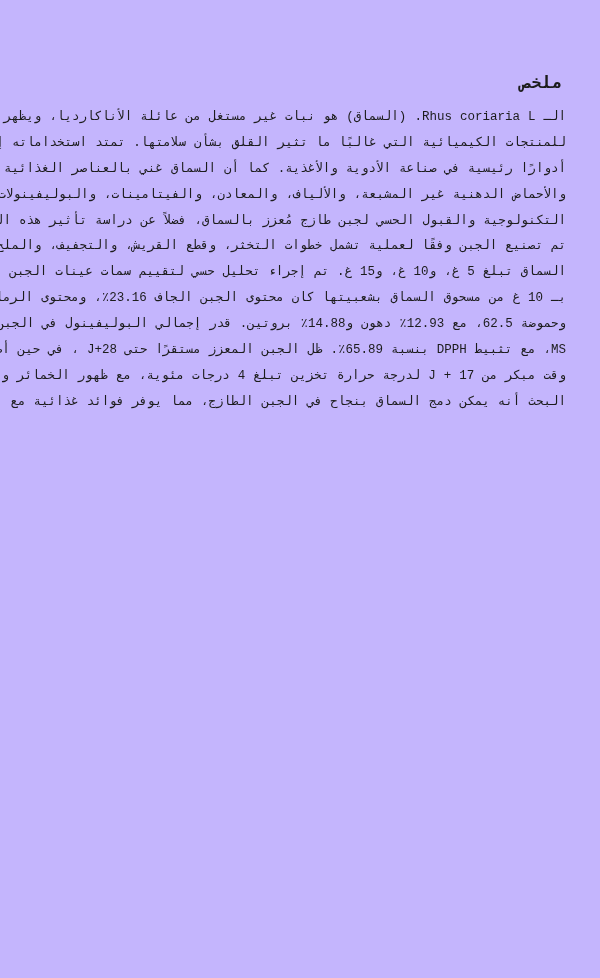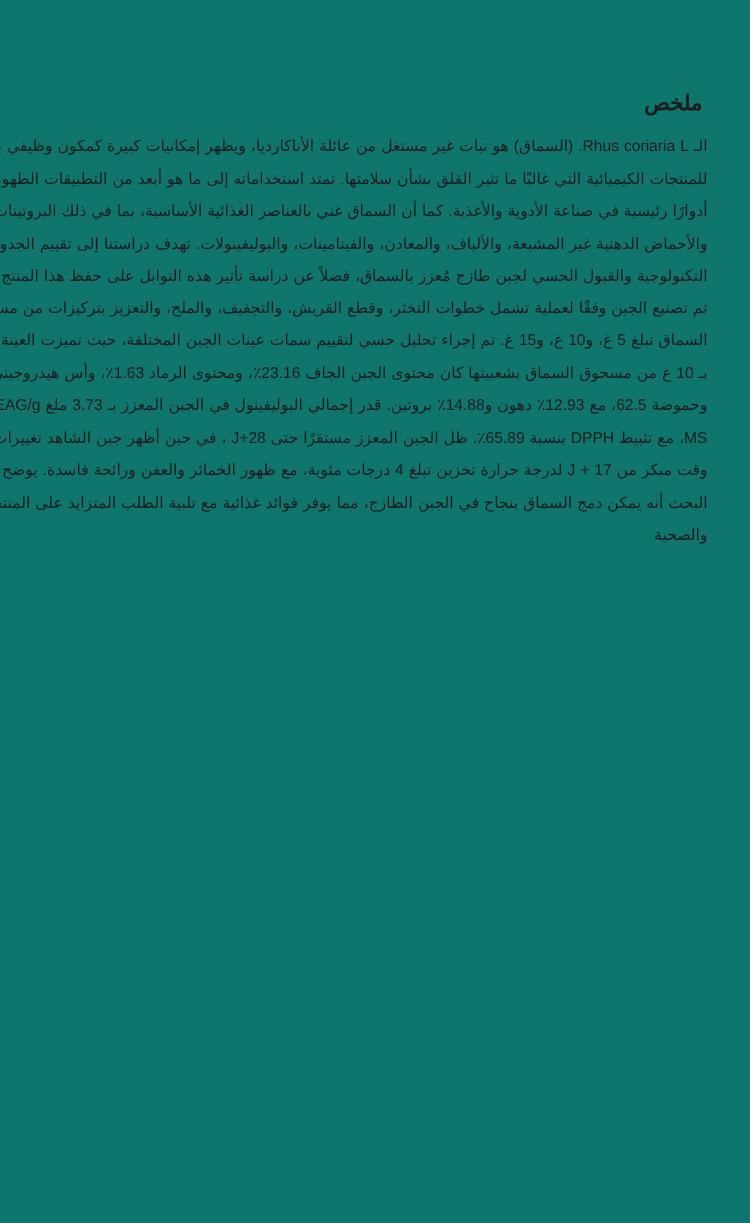--- a/index.html
+++ b/index.html
@@ -9,23 +9,23 @@
   body {
     width: 600px;
     height: 978px;
     overflow: hidden;
     background: #f6f5f1;
   }
   .page {
     position: relative;
     width: 600px;
     height: 978px;
-    background: #0f766e;
+    background: #c4b5fd;
     color: #1c1c1c;
-    font-family: Liberation Sans, sans-serif;
+    font-family: Liberation Mono, monospace;
     box-sizing: border-box;
   }
   .heading {
     position: absolute;
     top: 72px;
     right: 38px;
     margin: 0;
     direction: rtl;
     font-size: 17px;
     font-weight: bold;
@@ -64,15 +64,14 @@
       <div class="line">أدوارًا رئيسية في صناعة الأدوية والأغذية. كما أن السماق غني بالعناصر الغذائية الأساسية، بما في ذلك البروتينات،</div>
       <div class="line">والأحماض الدهنية غير المشبعة، والألياف، والمعادن، والفيتامينات، والبوليفينولات. تهدف دراستنا إلى تقييم الجدوى</div>
       <div class="line">التكنولوجية والقبول الحسي لجبن طازج مُعزز بالسماق، فضلاً عن دراسة تأثير هذه التوابل على حفظ هذا المنتج الحيوي.</div>
       <div class="line">تم تصنيع الجبن وفقًا لعملية تشمل خطوات التخثر، وقطع القريش، والتجفيف، والملح، والتعزيز بتركيزات من مسحوق</div>
       <div class="line">السماق تبلغ 5 غ، و10 غ، و15 غ. تم إجراء تحليل حسي لتقييم سمات عينات الجبن المختلفة، حيث تميزت العينة المُعززة</div>
       <div class="line">بـ 10 غ من مسحوق السماق بشعبيتها كان محتوى الجبن الجاف 23.16٪، ومحتوى الرماد 1.63٪، وأس هيدروجيني 4.7</div>
       <div class="line">وحموضة 62.5، مع 12.93٪ دهون و14.88٪ بروتين. قدر إجمالي البوليفينول في الجبن المعزز بـ 3.73 ملغ EAG/g</div>
       <div class="line">MS، مع تثبيط DPPH بنسبة 65.89٪. ظل الجبن المعزز مستقرًا حتى J+28 ، في حين أظهر جبن الشاهد تغييرات في</div>
       <div class="line">وقت مبكر من J + 17 لدرجة حرارة تخزين تبلغ 4 درجات مئوية، مع ظهور الخمائر والعفن ورائحة فاسدة. يوضح هذا</div>
       <div class="line">البحث أنه يمكن دمج السماق بنجاح في الجبن الطازج، مما يوفر فوائد غذائية مع تلبية الطلب المتزايد على المنتجات الطبيعية</div>
-      <div class="line last">والصحية</div>
     </div>
 </div>
 
 </body></html>

